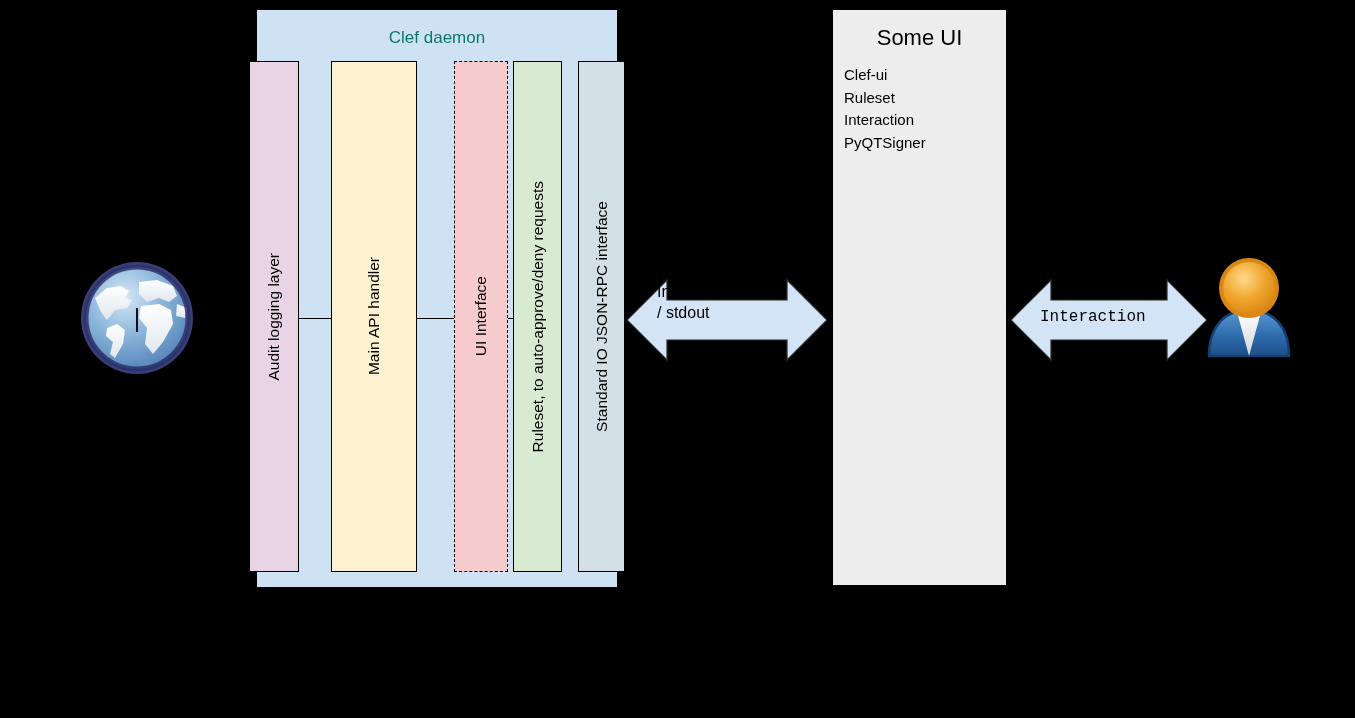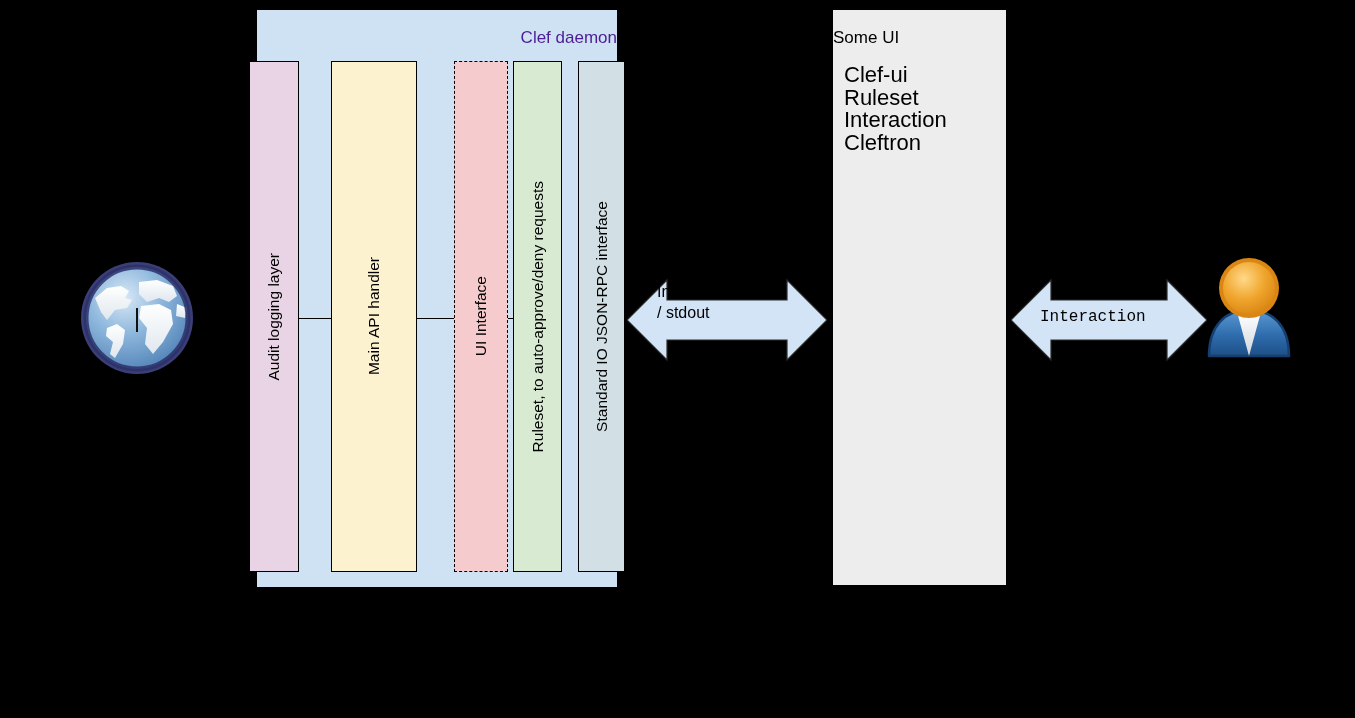--- a/index.html
+++ b/index.html
@@ -32,23 +32,23 @@
     height: 579px;
     background: #cfe2f3;
     border: 1px solid #000000;
     box-sizing: border-box;
   }
   .daemon-title {
     position: absolute;
     left: 0;
     top: 18px;
     width: 100%;
-    text-align: right;
+    text-align: center;
     font-size: 17px;
-    color: #4c1d95;
+    color: #0f766e;
     line-height: 20px;
   }
 
   
   .layer {
     position: absolute;
     top: 61px;
     height: 511px;
     border: 1px solid #000000;
     box-sizing: border-box;
@@ -91,28 +91,29 @@
     height: 577px;
     background: #ededed;
     border: 1px solid #000000;
     box-sizing: border-box;
   }
   .someui-title {
     position: absolute;
     left: 0;
     top: 18px;
     width: 100%;
-    font-size: 17px;
+    text-align: center;
+    font-size: 22px;
     line-height: 20px;
   }
   .someui-list {
     position: absolute;
     left: 11px;
     top: 54px;
-    font-size: 22px;
+    font-size: 15px;
     line-height: 22.5px;
   }
   .someui-list div { white-space: nowrap; }
 
   
   .arrow {
     position: absolute;
   }
   .arrow svg { display: block; }
   .arrow-label {
@@ -206,21 +207,21 @@
   </div>
   <div class="arrow-label arrow-1-label">Interaction stdin
 / stdout</div>
 
   <div class="someui-box">
     <div class="someui-title">Some UI</div>
     <div class="someui-list">
       <div>Clef-ui</div>
       <div>Ruleset</div>
       <div>Interaction</div>
-      <div>Cleftron</div>
+      <div>PyQTSigner</div>
     </div>
   </div>
 
   <div class="arrow arrow-2">
     <svg width="196" height="86" viewBox="0 0 196 86">
       <polygon points="0,43 40,3 40,23 156,23 156,3 196,43 156,83 156,63 40,63 40,83" fill="#d4e4f7" stroke="#2b2b2b" stroke-width="1.2"></polygon>
     </svg>
   </div>
   <div class="arrow-label arrow-2-label">Interaction</div>
 

